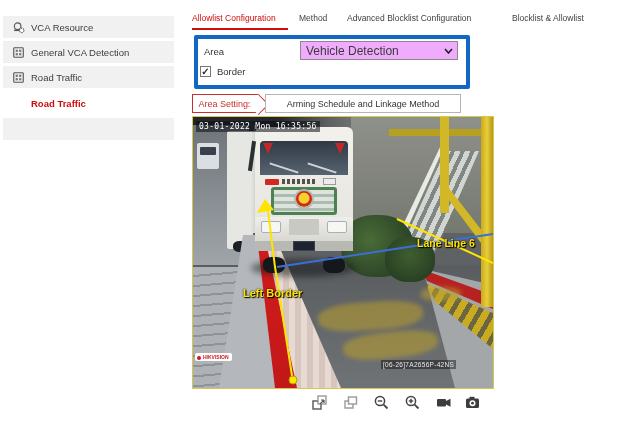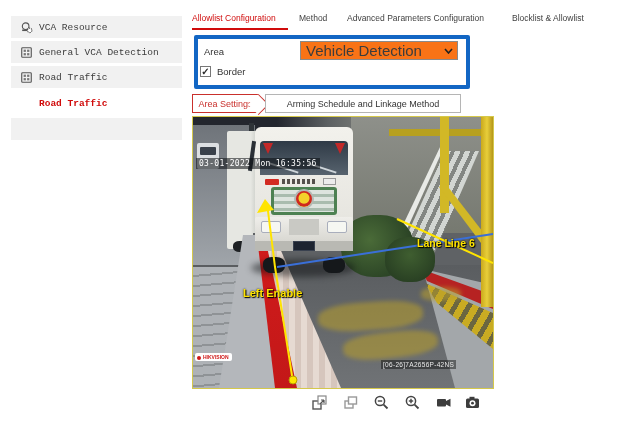--- a/index.html
+++ b/index.html
@@ -1,38 +1,38 @@
 <!DOCTYPE html>
 <html><head>
 <meta charset="utf-8">
 <style>
   html,body{margin:0;padding:0;background:#fff;}
   #app{position:relative;width:632px;height:425px;background:#fff;overflow:hidden;
        font-family:"Liberation Sans",sans-serif;color:#3c3c3c;}
 
   
-  .side-row{position:absolute;left:11px;width:171px;height:22px;background:#f1f1f1;
-            display:flex;align-items:center;font-size:9.5px;font-family:Liberation Mono, monospace;}
+  .side-row{position:absolute;left:3px;width:171px;height:22px;background:#f1f1f1;
+            display:flex;align-items:center;font-size:9.5px;}
   .side-row .icon{width:13px;height:13px;margin-left:9px;flex:0 0 auto;}
   .side-row .lbl{margin-left:6px;white-space:nowrap;}
   .side-row.sel{background:#fff;color:#d00b0b;font-weight:bold;}
   .side-row.sel .lbl{margin-left:28px;}
 
   
   .tab{position:absolute;top:13px;font-size:8.5px;color:#3f3f3f;white-space:nowrap;cursor:default;}
   .tab.active{color:#d00b0b;}
   .tab-underline{position:absolute;top:28px;left:192px;width:96px;height:2px;background:#d00b0b;}
 
   
   .hl-box{position:absolute;left:194px;top:35px;width:276px;height:54px;
           border:4px solid #1266c4;box-sizing:border-box;border-radius:2px;}
   .f-label{position:absolute;font-size:9.5px;color:#333;}
   .select{position:absolute;left:300px;top:41px;width:158px;height:19px;box-sizing:border-box;
-          border:1px solid #8a8a8a;background:#f97316;display:flex;align-items:center;
-          font-size:15px;padding-left:5px;justify-content:space-between;}
+          border:1px solid #8a8a8a;background:#f0abfc;display:flex;align-items:center;
+          font-size:12px;padding-left:5px;justify-content:space-between;}
   .select svg{margin-right:4px;}
   .checkbox{position:absolute;left:200px;top:66px;width:11px;height:11px;box-sizing:border-box;
             border:1px solid #777;background:#fff;font-size:10px;line-height:9px;
             text-align:center;color:#2b2b2b;font-weight:bold;}
 
   
   .subtab{position:absolute;top:94px;height:19px;box-sizing:border-box;font-size:9px;
           display:flex;align-items:center;justify-content:center;background:#fff;}
   .subtab.area{left:192px;width:66px;border:1px solid #c9302c;border-right:none;color:#c9302c;}
   .area-arrow{position:absolute;left:251px;top:96.5px;width:14px;height:14px;
@@ -112,21 +112,21 @@
   .t-skirt{left:0;top:118px;width:98px;height:10px;background:#b9b9b3;}
   .t-wheel{width:22px;height:16px;background:#15181b;border-radius:40%;}
   .t-mirror{width:4px;height:30px;background:#2b3036;}
 
   
   #anno{position:absolute;left:0;top:0;width:300px;height:271px;z-index:6;}
   .vid-label{position:absolute;z-index:7;color:#ffe400;font-weight:bold;
      text-shadow:0 0 2px #000,1px 1px 1px #000;white-space:nowrap;}
   .timestamp{position:absolute;left:3px;top:4px;z-index:7;color:#fff;
      font-family:"DejaVu Sans Mono",monospace;font-size:8px;letter-spacing:.3px;
-     background:rgba(10,12,16,.55);padding:1px 3px;margin-top:37px;}
+     background:rgba(10,12,16,.55);padding:1px 3px;}
   .overlayTxt{position:absolute;left:188px;top:243px;z-index:7;color:#e9e9e9;font-size:6.5px;
      background:rgba(0,0,0,.42);padding:1px 2px;letter-spacing:.3px;white-space:nowrap;}
   .watermark{position:absolute;left:2px;top:236px;z-index:7;background:#fff;border-radius:2px;
      color:#d01818;font-size:5px;font-weight:bold;padding:1px 3px 1px 8px;line-height:6px;}
   .watermark::before{content:"";position:absolute;left:2px;top:3px;width:4px;height:4px;
      border-radius:50%;background:#d01818;}
 
   
   .tool{position:absolute;top:394px;width:17px;height:17px;cursor:pointer;}
 </style>
@@ -163,21 +163,21 @@
     </svg>
     <span class="lbl">Road Traffic</span>
   </div>
   <div class="side-row sel" style="top:91px;height:24px">
     <span class="lbl">Road Traffic</span>
   </div>
   <div class="side-row" style="top:118px"></div>
 
   <div class="tab active" style="left:192px">Allowlist Configuration</div>
   <div class="tab" style="left:299px">Method</div>
-  <div class="tab" style="left:347px">Advanced Parameters Configuration</div>
+  <div class="tab" style="left:347px">Advanced Blocklist Configuration</div>
   <div class="tab" style="left:512px">Blocklist &amp; Allowlist</div>
   <div class="tab-underline"></div>
 
   <div class="hl-box"></div>
   <div class="f-label" style="left:204px;top:46px">Area</div>
   <div class="select">
     <span>Vehicle Detection</span>
     <svg width="9" height="6" viewBox="0 0 9 6">
       <polyline points="1,1 4.5,5 8,1" fill="none" stroke="#222" stroke-width="1.6"></polyline>
     </svg>
@@ -245,21 +245,21 @@
       <div class="p t-mirror" style="left:-5px;top:18px;transform:rotate(8deg)"></div>
     </div>
 
     <svg id="anno" viewBox="0 0 300 271">
       <line x1="84" y1="150" x2="300" y2="117" stroke="#3a6fd8" stroke-width="2"></line>
       <polyline points="74,86 82,150 100,265" fill="none" stroke="#ffe400" stroke-width="2"></polyline>
       <polygon points="72,82 64,96 81,93" fill="#ffe400"></polygon>
       <circle cx="100" cy="263" r="4" fill="#ffe400" stroke="#b59f00"></circle>
       <line x1="204" y1="102" x2="300" y2="146" stroke="#ffe400" stroke-width="2"></line>
     </svg>
-    <div class="vid-label" style="left:50px;top:170px;font-size:11px">Left Enable</div>
+    <div class="vid-label" style="left:50px;top:170px;font-size:11px">Left Border</div>
     <div class="vid-label" style="left:224px;top:120px;font-size:10.5px">Lane Line 6</div>
 
     <div class="timestamp">03-01-2022 Mon 16:35:56</div>
     <div class="overlayTxt">[06-26]7A2656P-42NS</div>
     <div class="watermark">HIKVISION</div>
   </div>
 
   <svg class="tool" style="left:311px" viewBox="0 0 17 17">
     <rect x="2" y="7" width="8" height="8" fill="none" stroke="#555" stroke-width="1.4"></rect>
     <rect x="7" y="2" width="8" height="8" fill="#fff" stroke="#888" stroke-width="1.2"></rect>

